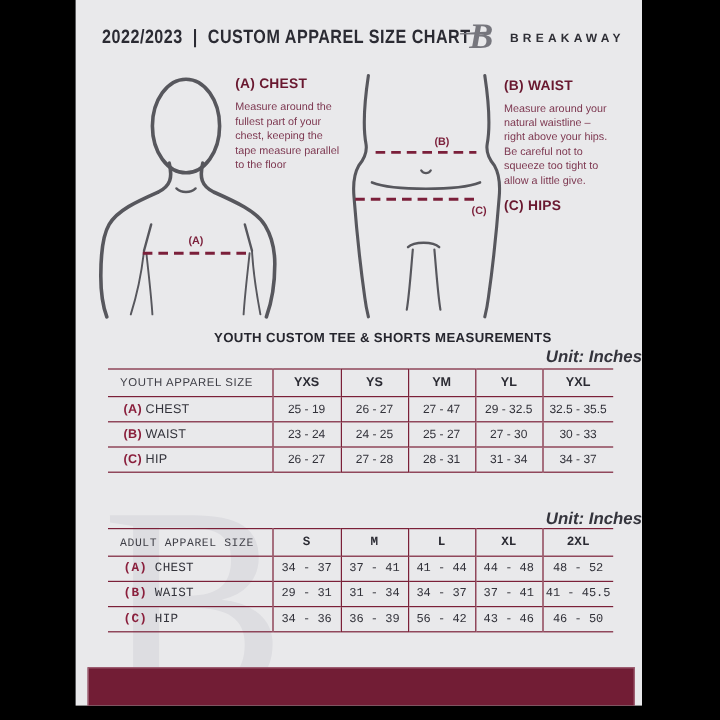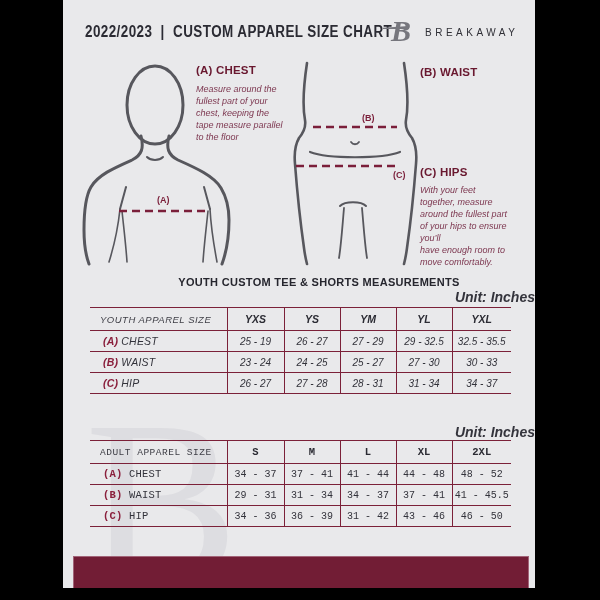--- a/index.html
+++ b/index.html
@@ -24,29 +24,29 @@
     position:absolute;left:8px;top:-3px;
     font-family:"Liberation Serif",serif;font-size:30px;font-weight:700;
     color:#76767d;font-style:italic;
   }
   .logo-mark .mark-bar{
     position:absolute;left:0px;top:9px;width:26px;height:3px;background:#76767d;
     clip-path:polygon(0 60%,100% 0,100% 100%,0 100%);
   }
   .logo-text{
     position:absolute;left:42px;top:12px;
-    font-size:10px;font-weight:400;letter-spacing:3.5px;color:#2f2f36;white-space:pre;
+    font-size:10px;font-weight:700;letter-spacing:3.5px;color:#2f2f36;white-space:pre;
   }
   
   .fig{position:absolute;}
   .guide-head{
     position:absolute;font-size:11.5px;font-weight:700;color:#69182f;letter-spacing:.2px;
   }
   .guide-body{
-    position:absolute;font-size:9px;font-style:italic;line-height:12px;
+    position:absolute;font-size:9px;line-height:12px;
     color:#7d3750;white-space:pre-line;
   }
   .marker{
     position:absolute;font-size:9px;font-weight:700;color:#7b1f3a;
   }
   
   .tbl-title{
     position:absolute;left:0;width:472px;text-align:center;
     font-size:11px;font-weight:700;letter-spacing:.3px;color:#26262e;z-index:3;
   }
@@ -130,35 +130,34 @@
   <span class="marker" style="left:330px;top:170px;">(C)</span>
 
   <div class="guide-head" style="left:133px;top:64px;">(A) CHEST</div>
   <div class="guide-body" style="left:133px;top:83px;width:90px;">Measure around the
 fullest part of your
 chest, keeping the
 tape measure parallel
 to the floor</div>
 
   <div class="guide-head" style="left:357px;top:66px;">(B) WAIST</div>
+  <div class="guide-body" style="left:357px;top:84px;width:112px;">Measure around your
+natural waistline –
+right above your hips.
+Be careful not to
+squeeze too tight to
+allow a little give.</div>
 
   <div class="guide-head" style="left:357px;top:166px;">(C) HIPS</div>
-  <div class="guide-body" style="left:357px;top:184px;width:114px;">With your feet
-together, measure
-around the fullest part
-of your hips to ensure
-you’ll
-have enough room to
-move comfortably.</div>
 
   <div class="watermark">B</div>
 
   <div class="tbl-title" style="top:276px;padding-left:20px;">YOUTH CUSTOM TEE &amp; SHORTS MEASUREMENTS</div>
   <div class="tbl-unit" style="top:289px;">Unit: Inches</div>
-  <table class="size-table" style="top:307px;font-style:italic;">
+  <table class="size-table" style="top:307px;">
     <colgroup>
         <col style="width:137px">
         <col style="width:57px">
         <col style="width:56px">
         <col style="width:56px">
         <col style="width:56px">
         <col style="width:59px">
       </colgroup>
     <tbody>
         <tr class="head">
@@ -166,21 +165,21 @@
       <th>YXS</th>
       <th>YS</th>
       <th>YM</th>
       <th>YL</th>
       <th>YXL</th>
     </tr>
     <tr>
       <td class="row-lbl"><span class="key">(A)</span> <span>CHEST</span></td>
       <td>25 - 19</td>
       <td>26 - 27</td>
-      <td>27 - 29</td>
+      <td>27 - 47</td>
       <td>29 - 32.5</td>
       <td>32.5 - 35.5</td>
     </tr>
     <tr>
       <td class="row-lbl"><span class="key">(B)</span> <span>WAIST</span></td>
       <td>23 - 24</td>
       <td>24 - 25</td>
       <td>25 - 27</td>
       <td>27 - 30</td>
       <td>30 - 33</td>
@@ -228,21 +227,21 @@
       <td>29 - 31</td>
       <td>31 - 34</td>
       <td>34 - 37</td>
       <td>37 - 41</td>
       <td>41 - 45.5</td>
     </tr>
     <tr>
       <td class="row-lbl"><span class="key">(C)</span> <span>HIP</span></td>
       <td>34 - 36</td>
       <td>36 - 39</td>
-      <td>31 - 42</td>
+      <td>56 - 42</td>
       <td>43 - 46</td>
       <td>46 - 50</td>
     </tr>
   </tbody>
     </table>
 
   <div class="footer-bar"></div>
 </div>
 
 </body></html>

